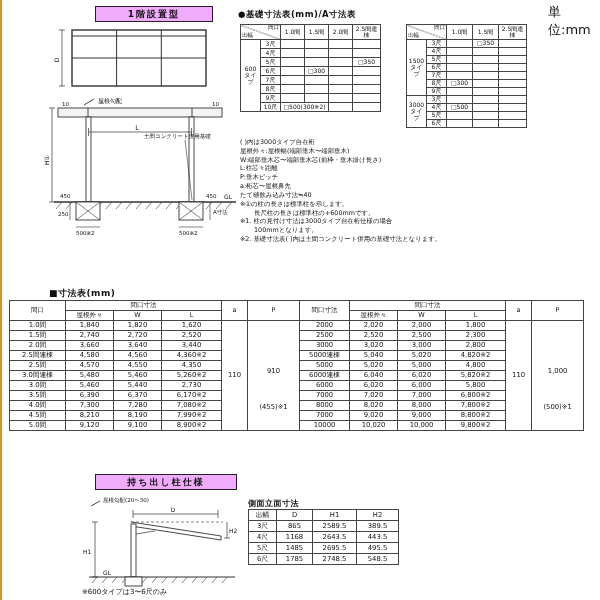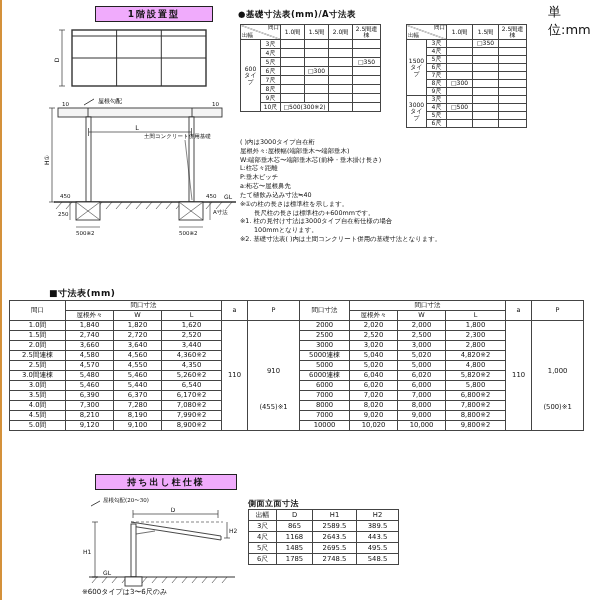--- a/index.html
+++ b/index.html
@@ -376,21 +376,21 @@
           <td>5,260※2</td>
           <td>6000連棟</td>
           <td>6,040</td>
           <td>6,020</td>
           <td>5,820※2</td>
         </tr>
       <tr>
           <td>3.0間</td>
           <td>5,460</td>
           <td>5,440</td>
-          <td>6,540</td>
+          <td>2,730</td>
           <td>6000</td>
           <td>6,020</td>
           <td>6,000</td>
           <td>5,800</td>
         </tr>
       <tr>
           <td>3.5間</td>
           <td>6,390</td>
           <td>6,370</td>
           <td>6,170※2</td>

